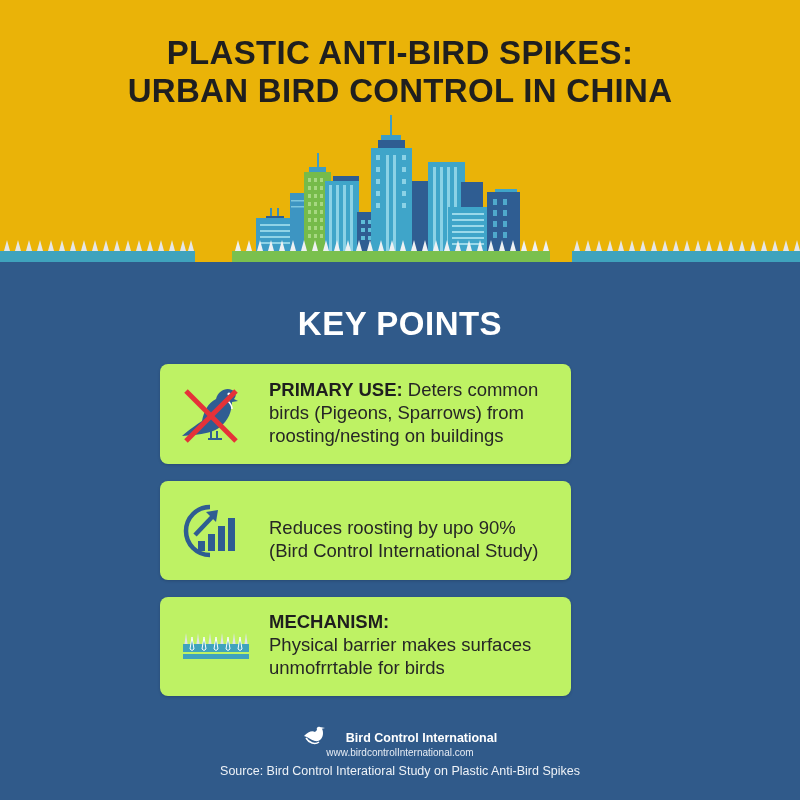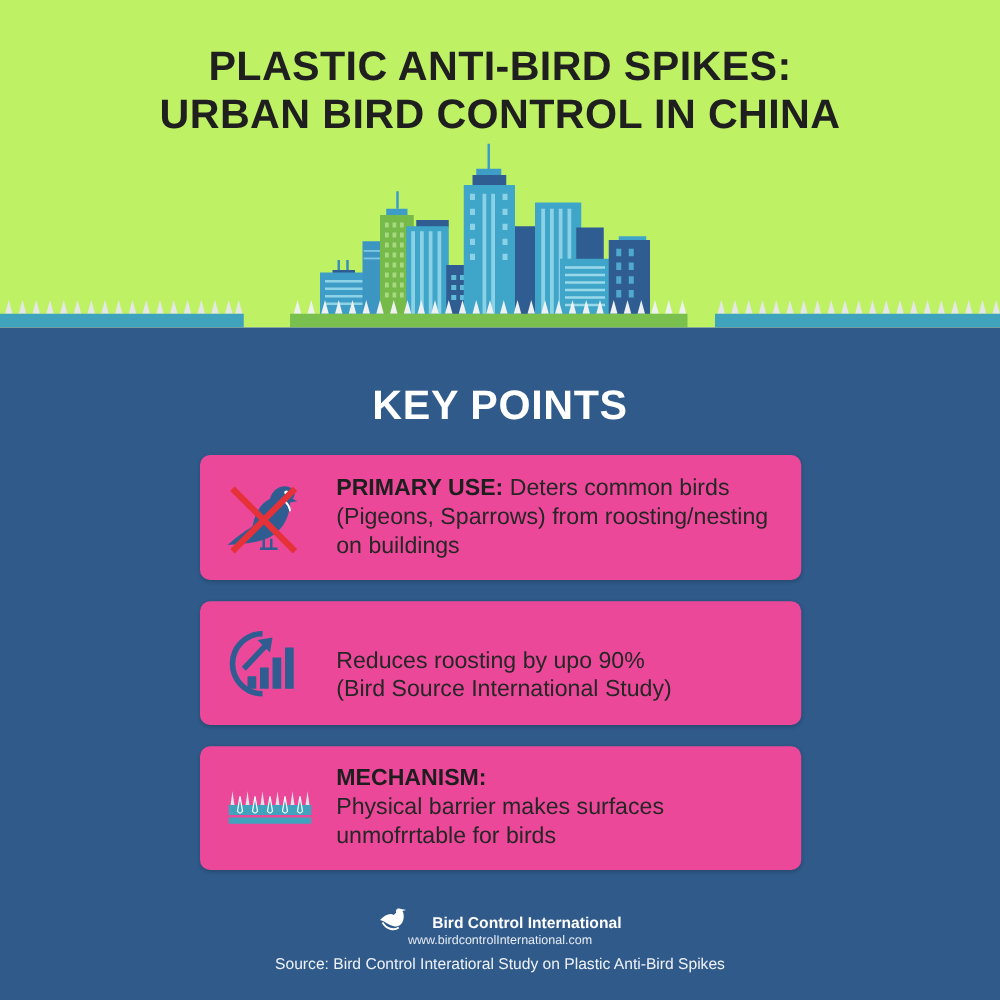--- a/index.html
+++ b/index.html
@@ -4,21 +4,21 @@
 <style>
   * { margin: 0; padding: 0; box-sizing: border-box; }
   html, body { width: 800px; height: 800px; overflow: hidden; }
   body {
     font-family: "Liberation Sans", "DejaVu Sans", sans-serif;
     background: #ffffff;
     position: relative;
   }
   .hero {
     position: absolute; left: 0; top: 0; width: 800px; height: 262px;
-    background: #bef264;
+    background: #eab308;
   }
   .title {
     position: absolute; left: 0; top: 34px; width: 800px;
     text-align: center;
     font-weight: 700;
     font-size: 33px;
     line-height: 38px;
     color: #1f1f1f;
     letter-spacing: 0.3px;
   }
@@ -28,22 +28,22 @@
   .panel {
     position: absolute; left: 0; top: 262px; width: 800px; height: 538px;
     background: #305a8a;
   }
   .section-heading {
     position: absolute; left: 0; top: 305px; width: 800px;
     text-align: center; color: #ffffff;
     font-weight: 700; font-size: 33px; letter-spacing: 0.5px;
   }
   .card {
-    position: absolute; left: 160px; width: 481px;
-    background: #ec4899; border-radius: 8px;
+    position: absolute; left: 160px; width: 411px;
+    background: #bef264; border-radius: 8px;
     box-shadow: 0 1px 3px rgba(0,0,0,0.18);
   }
   .card .icon { position: absolute; left: 18px; }
   .card .text {
     position: absolute; left: 109px; right: 14px;
     font-size: 18.5px; line-height: 23px; color: #262626;
   }
   .card .text b { font-weight: 700; color: #1e1e1e; }
 
   .footer {
@@ -298,21 +298,21 @@
     <rect x="18" y="40" width="7" height="10" fill="#2f5d92"></rect>
     <rect x="28" y="33" width="7" height="17" fill="#2f5d92"></rect>
     <rect x="38" y="25" width="7" height="25" fill="#2f5d92"></rect>
     <rect x="48" y="17" width="7" height="33" fill="#2f5d92"></rect>
     <line x1="15" y1="34" x2="33" y2="15" stroke="#2f5d92" stroke-width="4.5"></line>
     <polygon points="26,11 38,9 36,21" fill="#2f5d92"></polygon>
   </svg>
   <div class="text" style="top:12px;">
     <br>
     <span>Reduces roosting by upo 90%</span><br>
-    <span>(Bird Source International Study)</span>
+    <span>(Bird Control International Study)</span>
   </div>
 </div>
 
 <div class="card" style="top:597px;height:99px;">
   <svg class="icon" width="68" height="30" viewBox="0 0 68 30" style="top:34px;left:22px;">
     <g fill="#dfe3e6">
       <polygon points="2,16 4,2 6,16"></polygon>
         <polygon points="14,16 16,2 18,16"></polygon>
         <polygon points="26,16 28,2 30,16"></polygon>
       <polygon points="38,16 40,2 42,16"></polygon>

